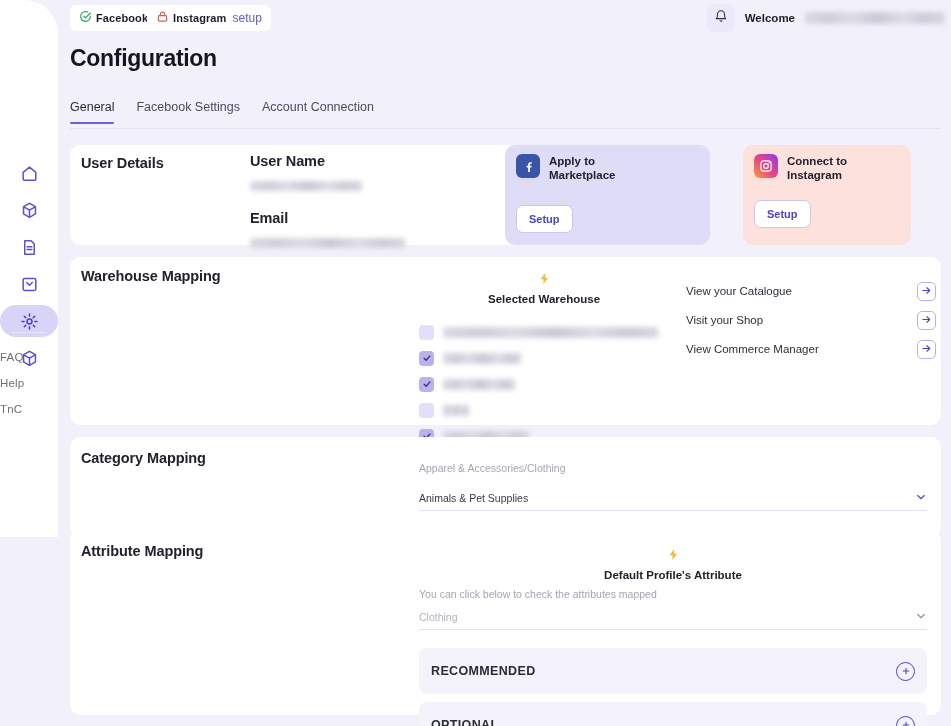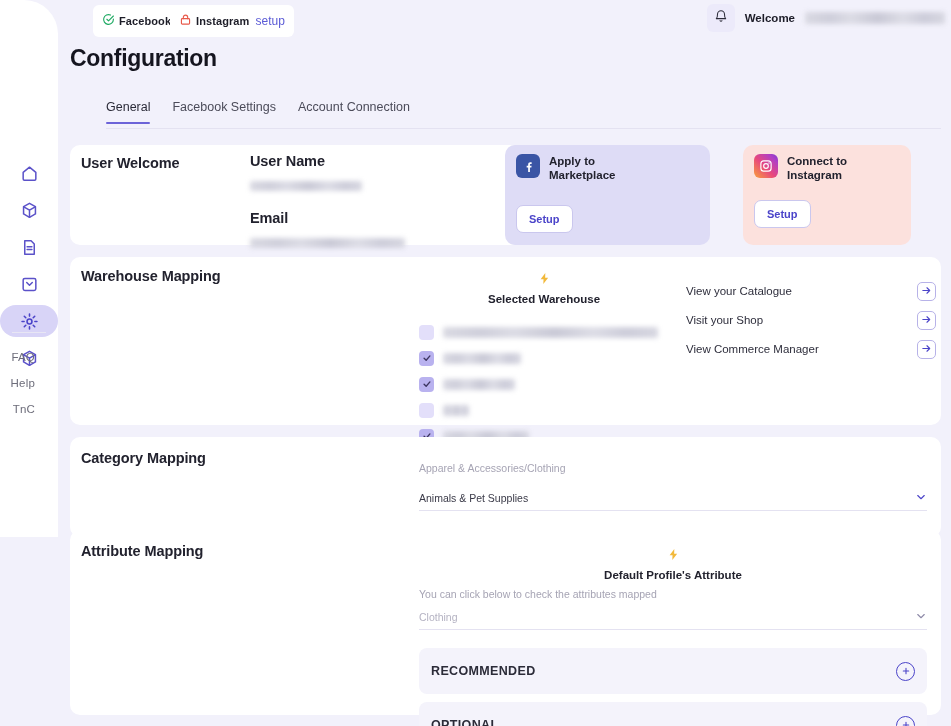--- a/index.html
+++ b/index.html
@@ -45,32 +45,32 @@
     border-top-left-radius: 16px; border-bottom-left-radius: 16px;
   }
   .nav-item.active .icon-wrap { position: relative; z-index: 2; }
 
   .nav-divider {
     position: absolute; left: 12px; top: 332px; width: 34px; height: 1px;
     background: #e8e6f4;
   }
   .nav-links { position: absolute; left: 0; top: 344px; width: 58px; }
   .nav-link {
-    display: block; width: 35px; text-align: right;
+    display: block; width: 35px; text-align: left;
     font-size: 11.5px; color: #6d6d7a; padding: 7px 0;
     cursor: pointer; letter-spacing: .2px;
   }
 
   
   .topbar { position: absolute; left: 58px; top: 0; right: 0; height: 36px; }
   .chip {
     position: absolute; top: 5px; height: 26px;
     background: #ffffff; border-radius: 6px;
     display: flex; align-items: center; gap: 4px;
-    padding: 16px 9px; cursor: pointer; margin-left: 23px;
+    padding: 10px 9px; cursor: pointer;
   }
   .chip-fb { left: 12px; }
   .chip-ig { left: 89px; }
   .chip-label { font-size: 11px; font-weight: 700; color: #1d1d28; letter-spacing: .1px; }
   .chip-action { font-size: 12px; color: #5b5bd6; font-weight: 500; margin-left: 2px; }
 
   .welcome-wrap {
     position: absolute; right: 0; top: 0; height: 36px;
     display: flex; align-items: center; gap: 10px;
   }
@@ -86,21 +86,21 @@
   }
 
   
   .page-title {
     position: absolute; left: 70px; top: 45px;
     font-size: 23px; font-weight: 700; color: #15151f; letter-spacing: -.3px;
   }
   .tabs {
     position: absolute; left: 70px; top: 100px; right: 0; height: 29px;
     border-bottom: 1px solid #e4e2f1;
-    display: flex; align-items: flex-start; gap: 22px; margin-left: 36px;
+    display: flex; align-items: flex-start; gap: 22px;
   }
   .tab {
     font-size: 12.5px; color: #4b4b59; padding-bottom: 9px;
     cursor: pointer; position: relative;
   }
   .tab.active { color: #2b2b38; }
   .tab.active::after {
     content: ""; position: absolute; left: 0; bottom: -1px; right: 0;
     height: 2.5px; background: #6c63d8; border-radius: 2px;
   }
@@ -310,21 +310,21 @@
 
   <div class="page-title">Configuration</div>
 
   <div class="tabs" style="right:10px;">
     <span class="tab active">General</span>
     <span class="tab">Facebook Settings</span>
     <span class="tab">Account Connection</span>
   </div>
 
   <div class="card" id="card-user">
-    <div class="card-title">User Welcome</div>
+    <div class="card-title">User Details</div>
     <div class="ud-col">
       <div class="ud-label">User Name</div>
       <div class="ud-value">
         <span class="redacted" style="width:112px;height:10px;"></span>
       </div>
       <div class="ud-label">Email</div>
       <div class="ud-value" style="margin-bottom:0;">
         <span class="redacted" style="width:155px;height:10px;"></span>
       </div>
     </div>

